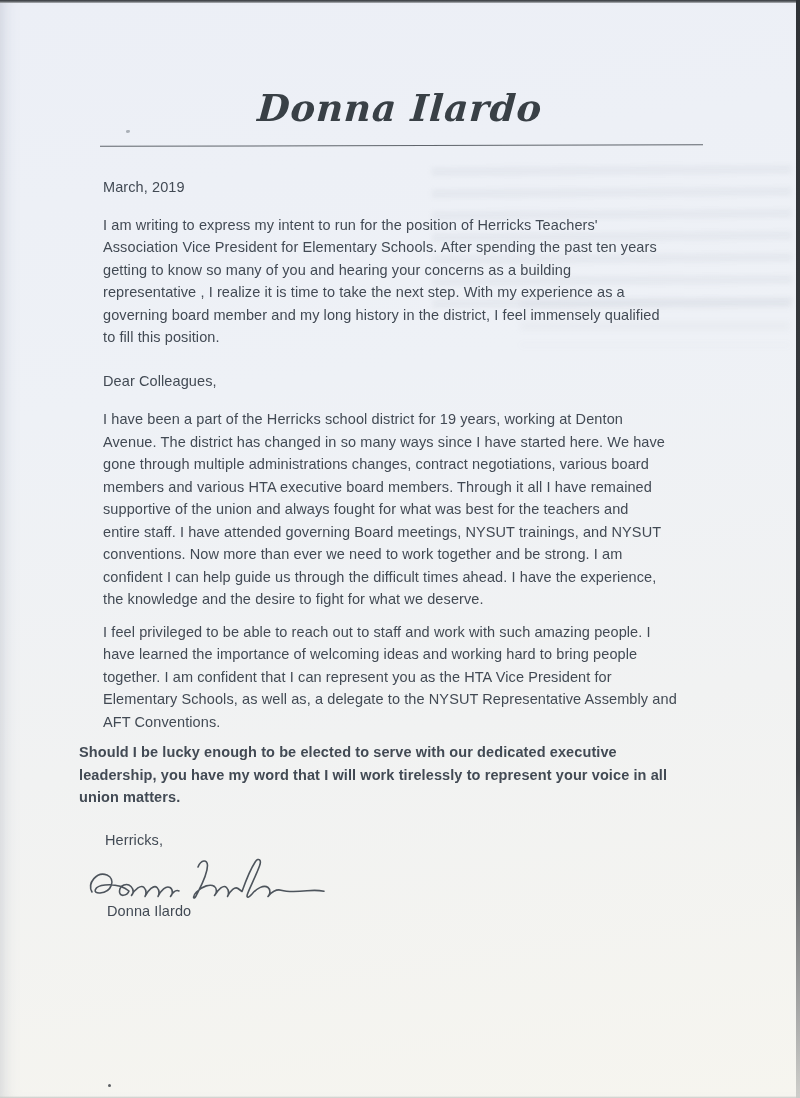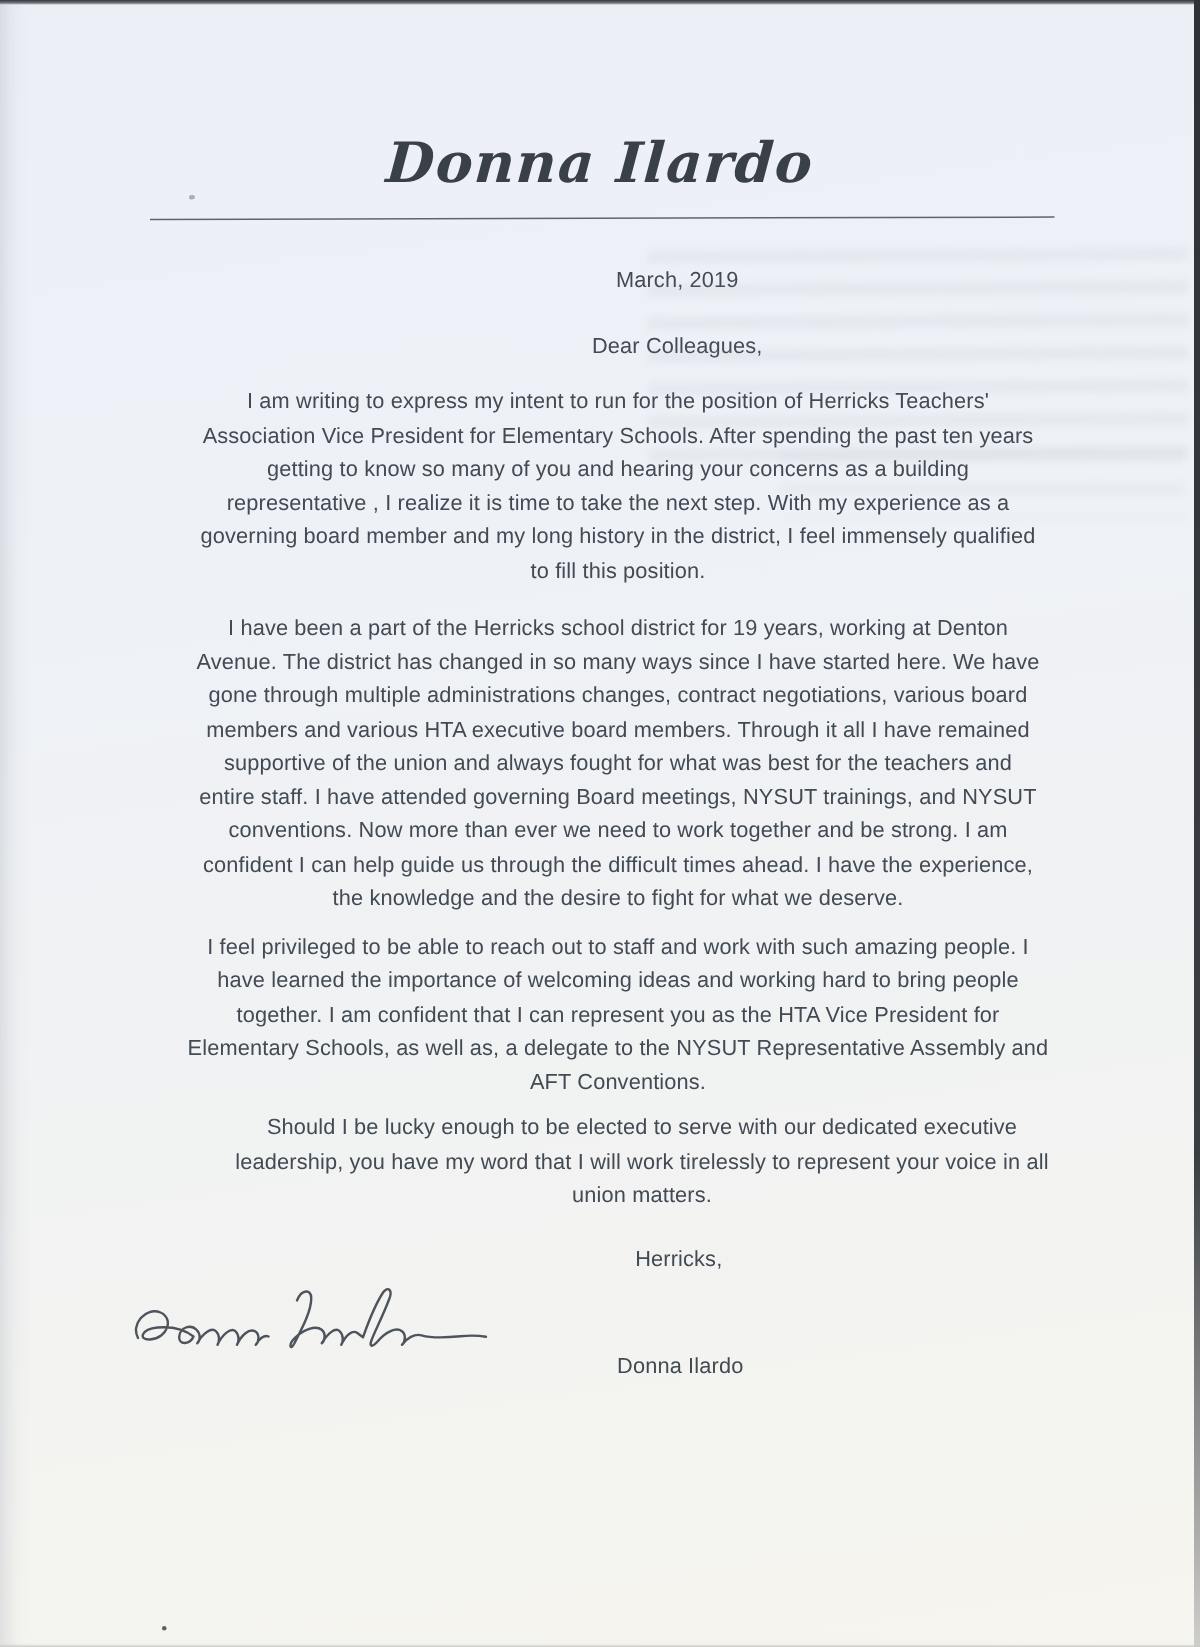--- a/index.html
+++ b/index.html
@@ -74,29 +74,28 @@
     width: 603px; height: 0;
     border: none;
     border-top: 1.6px solid rgba(70,76,83,0.85);
     transform: rotate(-0.15deg);
   }
   .body-text {
     color: #424a54;
     font-size: 14.5px;
     line-height: 22.5px;
     letter-spacing: 0.1px;
-    text-align: center;
   }
   .date-line   { margin: 30px 0 0 103px; }
   .salutation  { margin: 21px 0 0 103px; }
   .para { white-space: pre-line; width: 618px; }
   .para-1 { margin: 15px 0 0 103px; }
   .para-2 { margin: 16px 0 0 103px; }
   .para-3 { margin: 10px 0 0 103px; }
-  .para-4 { margin:  8px 0 0 119px; }
+  .para-4 { margin:  8px 0 0 79px; font-weight: bold; }
   .closing { margin: 20px 0 0 105px; }
   .signature-wrap { margin: 1px 0 0 86px; width: 250px; height: 52px; }
   .typed-name { margin: -4px 0 0 107px; }
 </style>
 </head>
 <body>
 
 <div class="paper">
 
   <div class="edge-top"></div>
@@ -106,28 +105,28 @@
   <div class="bleed2"></div>
   <div class="speck-a"></div>
   <div class="speck-b"></div>
 
   <div class="letter-title">Donna Ilardo</div>
 
   <hr class="rule">
 
   <div class="body-text date-line">March, 2019</div>
 
-  <div class="body-text salutation">Dear Colleagues,</div>
-
   <div class="body-text para para-1">I am writing to express my intent to run for the position of Herricks Teachers'
 Association Vice President for Elementary Schools.  After spending the past ten years
 getting to know so many of you and hearing your concerns as a building
 representative , I realize it is time to take the next step.  With my experience as a
 governing board member and my long history in the district, I feel immensely qualified
 to fill this position.</div>
+
+  <div class="body-text salutation">Dear Colleagues,</div>
 
   <div class="body-text para para-2">I have been a part of the Herricks school district for 19 years, working at Denton
 Avenue. The district has changed in so many ways since I have started here. We have
 gone through multiple administrations changes, contract negotiations, various board
 members and various HTA executive board members. Through it  all I have remained
 supportive of the union and always fought for what was best for the teachers and
 entire staff.  I have attended governing Board meetings, NYSUT trainings, and NYSUT
 conventions.  Now more than ever we need to work together and be strong. I am
 confident I can help guide us through the difficult times ahead. I have the experience,
 the knowledge and the desire to fight for what we deserve.</div>

